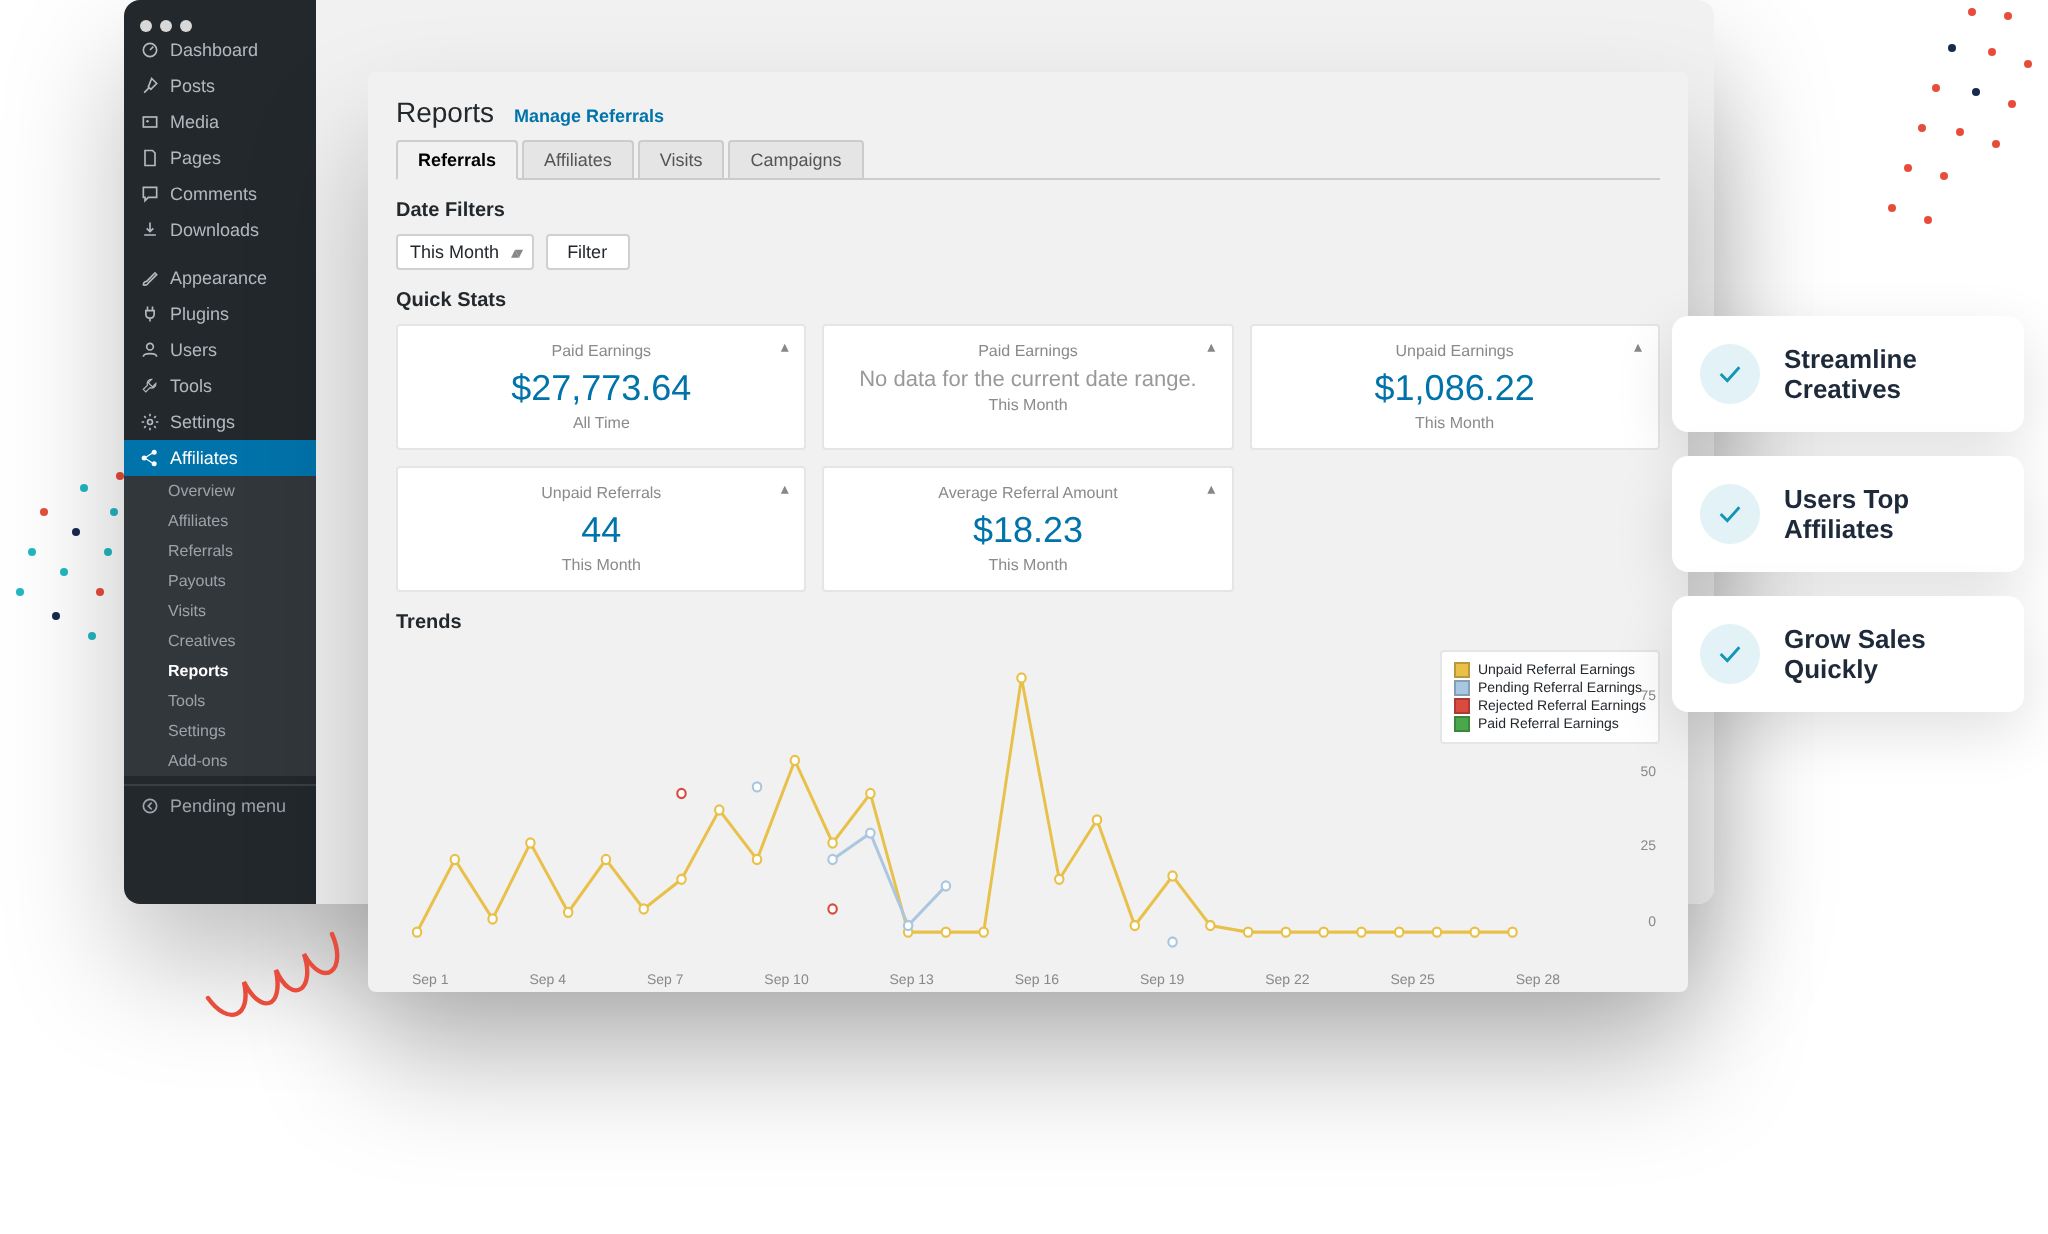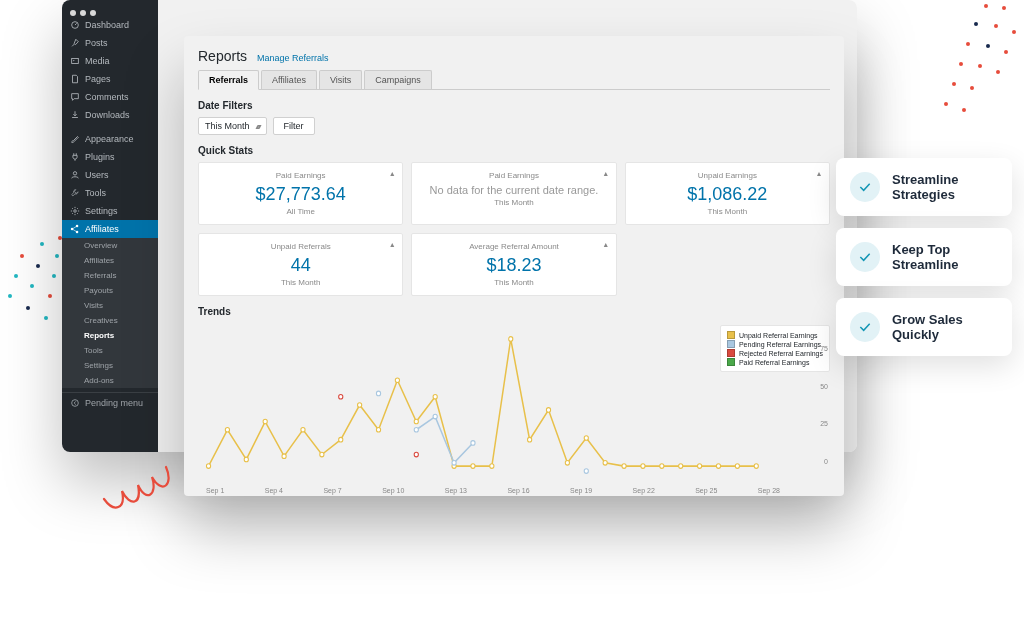--- a/index.html
+++ b/index.html
@@ -57,21 +57,21 @@
     background: #f1f1f1;
     border-radius: 4px;
     box-shadow: 0 35px 60px rgba(0,0,0,0.25);
     padding: 12px 14px;
     font-size: 10px;
     color:#23282d;
     overflow: hidden;
   }
   .rp-title-row { display:flex; align-items: baseline; gap:10px; margin-bottom:6px;}
   .rp-title { font-size: 14px; font-weight: 400; color:#23282d;}
-  .rp-link { color:#0073aa; font-size: 9px; font-weight:400; cursor:pointer;}
+  .rp-link { color:#0073aa; font-size: 9px; font-weight:700; cursor:pointer;}
   .tabs { display:flex; gap:0; font-size:9px; border-bottom:1px solid #ccc; }
   .tab { padding:4px 10px; background:#e5e5e5; border:1px solid #ccc; border-bottom:none; color:#555; cursor:pointer; margin-right:2px; border-radius:2px 2px 0 0;}
   .tab.active { background:#f1f1f1; border-bottom:1px solid #f1f1f1; margin-bottom:-1px; color:#000; font-weight:600;}
   .section-hdr { font-weight:700; font-size:10px; margin:10px 0 6px;}
   .filter-row { display:flex; gap:6px; align-items:center; }
   .sel { background:#fff; border:1px solid #d0d0d0; padding:3px 6px; font-size:9px; border-radius:2px; display:flex; align-items:center; gap:6px;}
   .sel .arrows { font-size:8px; color:#888; letter-spacing:-2px;}
   .btn { background:#fff; border:1px solid #d0d0d0; padding:3px 10px; font-size:9px; border-radius:2px; cursor:pointer;text-align:center;}
   .stats-grid { display:grid; grid-template-columns: repeat(3, 1fr); gap:8px; margin-top:6px;}
   .card { background:#fff; border:1px solid #e5e5e5; border-radius:2px; padding:8px; text-align:center; position:relative;}
@@ -423,29 +423,29 @@
     </div>
 </div>
 
 <div class="side-cards" id="side-cards">
     <div class="side-card">
       <span class="chk">
         <svg viewBox="0 0 24 24">
           <path d="M5 12 L10 17 L19 7"></path>
         </svg>
       </span>
-      <span>Streamline Strategies</span>
+      <span>Streamline Creatives</span>
     </div>
     <div class="side-card">
       <span class="chk">
         <svg viewBox="0 0 24 24">
           <path d="M5 12 L10 17 L19 7"></path>
         </svg>
       </span>
-      <span>Keep Top Streamline</span>
+      <span>Users Top Affiliates</span>
     </div>
     <div class="side-card">
       <span class="chk">
         <svg viewBox="0 0 24 24">
           <path d="M5 12 L10 17 L19 7"></path>
         </svg>
       </span>
       <span>Grow Sales Quickly</span>
     </div>
   </div>

